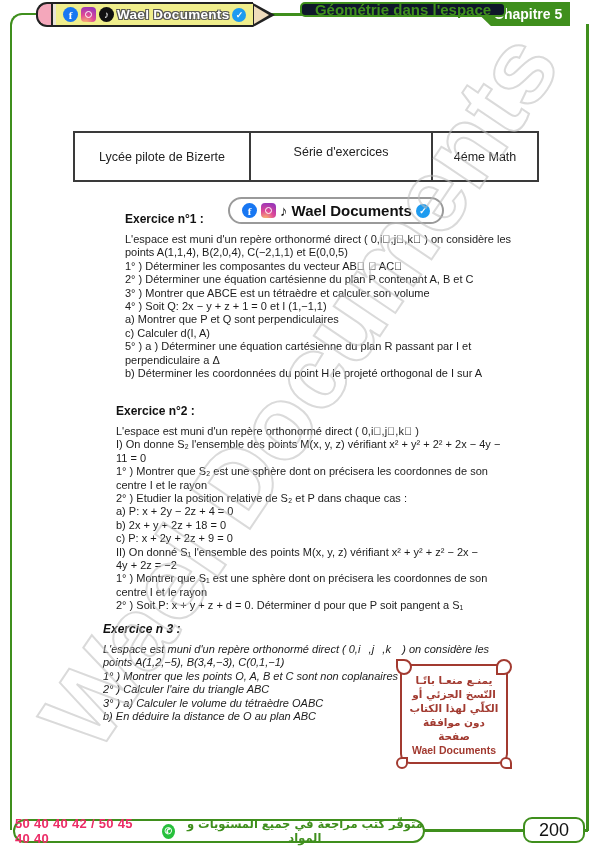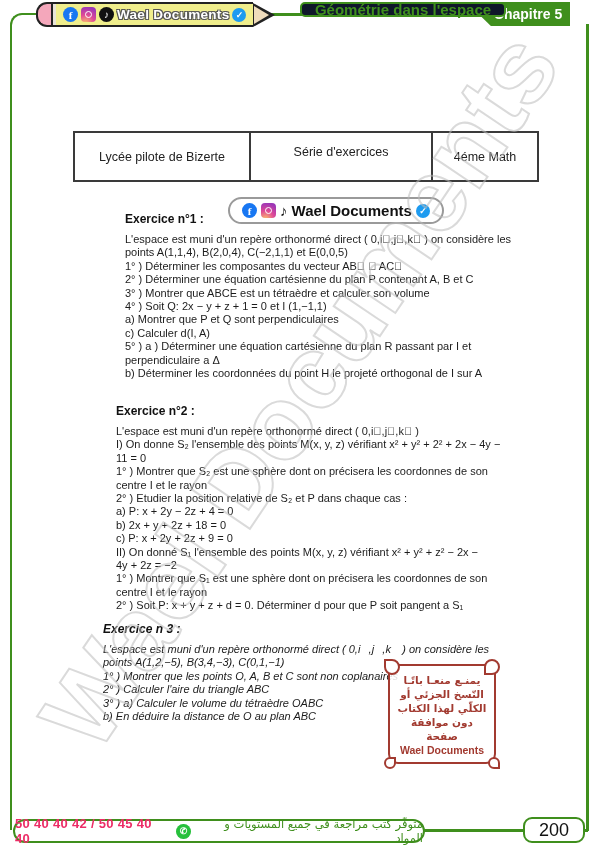--- a/index.html
+++ b/index.html
@@ -75,21 +75,21 @@
   .logo-pill .note { font-size:15px; color:#111; font-weight:bold; }
   
   .exercise { position:absolute; left:103px; width:430px; z-index:2; }
   .ex-title { font-weight:bold; font-size:12px; color:#111; margin-bottom:7px; }
   .tline { font-size:11px; line-height:13.4px; color:#1c1c1c; white-space:nowrap; }
   #ex1 { top:212px;margin-left:22px; }
   #ex2 { top:404px;margin-left:13px; }
   #ex3 { top:622px;font-style:italic; }
   
   .stamp {
-    position:absolute; left:388px; top:664px; width:108px; z-index:3;
+    position:absolute; left:400px; top:664px; width:108px; z-index:3;
     border:2px solid #a23a30; border-radius:10px; background:rgba(255,255,255,0.85);
     padding:7px 4px 5px; text-align:center; direction:rtl;
   }
   .stamp::before, .stamp::after {
     content:''; position:absolute; width:12px; height:12px;
     border:2px solid #a23a30; border-radius:50% 50% 50% 0; background:#fff;
   }
   .stamp::before { top:-7px; left:-6px; transform:rotate(90deg); }
   .stamp::after  { top:-7px; right:-6px; }
   .stamp .curl-bl, .stamp .curl-br {
@@ -101,21 +101,21 @@
   .stamp .sline { color:#a23a30; font-weight:bold; font-size:10.5px; line-height:14px; font-family:"DejaVu Sans", sans-serif; }
   .stamp .sline-en { font-family:"Liberation Sans", sans-serif; font-size:10.5px; }
   
   .footer-pill {
     position:absolute; left:13px; top:819px; width:412px; height:24px;
     border:2.5px solid #3f8f1d; border-radius:13px; background:#fff;
     display:flex; align-items:center; justify-content:center; gap:12px; z-index:3;
   }
   .footer-pill .phones { color:#ec2d67; font-weight:bold; font-size:13px; letter-spacing:0.3px; }
   .footer-pill .wa { width:15px; height:15px; background:#27c03c; font-size:9px; }
-  .footer-pill .ar { color:#3f8f1d; font-weight:normal; font-size:11.5px; direction:rtl; font-family:"DejaVu Sans", sans-serif; }
+  .footer-pill .ar { color:#3f8f1d; font-weight:bold; font-size:11.5px; direction:rtl; font-family:"DejaVu Sans", sans-serif;text-align:center; }
   .page-num-box {
     position:absolute; left:523px; top:817px; width:62px; height:26px;
     border:2.5px solid #3f8f1d; border-radius:9px; background:#fff;
     display:flex; align-items:center; justify-content:center; z-index:4;
   }
   .page-num-box span { font-size:18px; color:#111; font-family:"Liberation Sans", sans-serif; }
   
   .watermark {
     position:absolute; top:46%; left:50%; z-index:5; pointer-events:none;
     transform:translate(-50%,-50%) rotate(-56deg);

